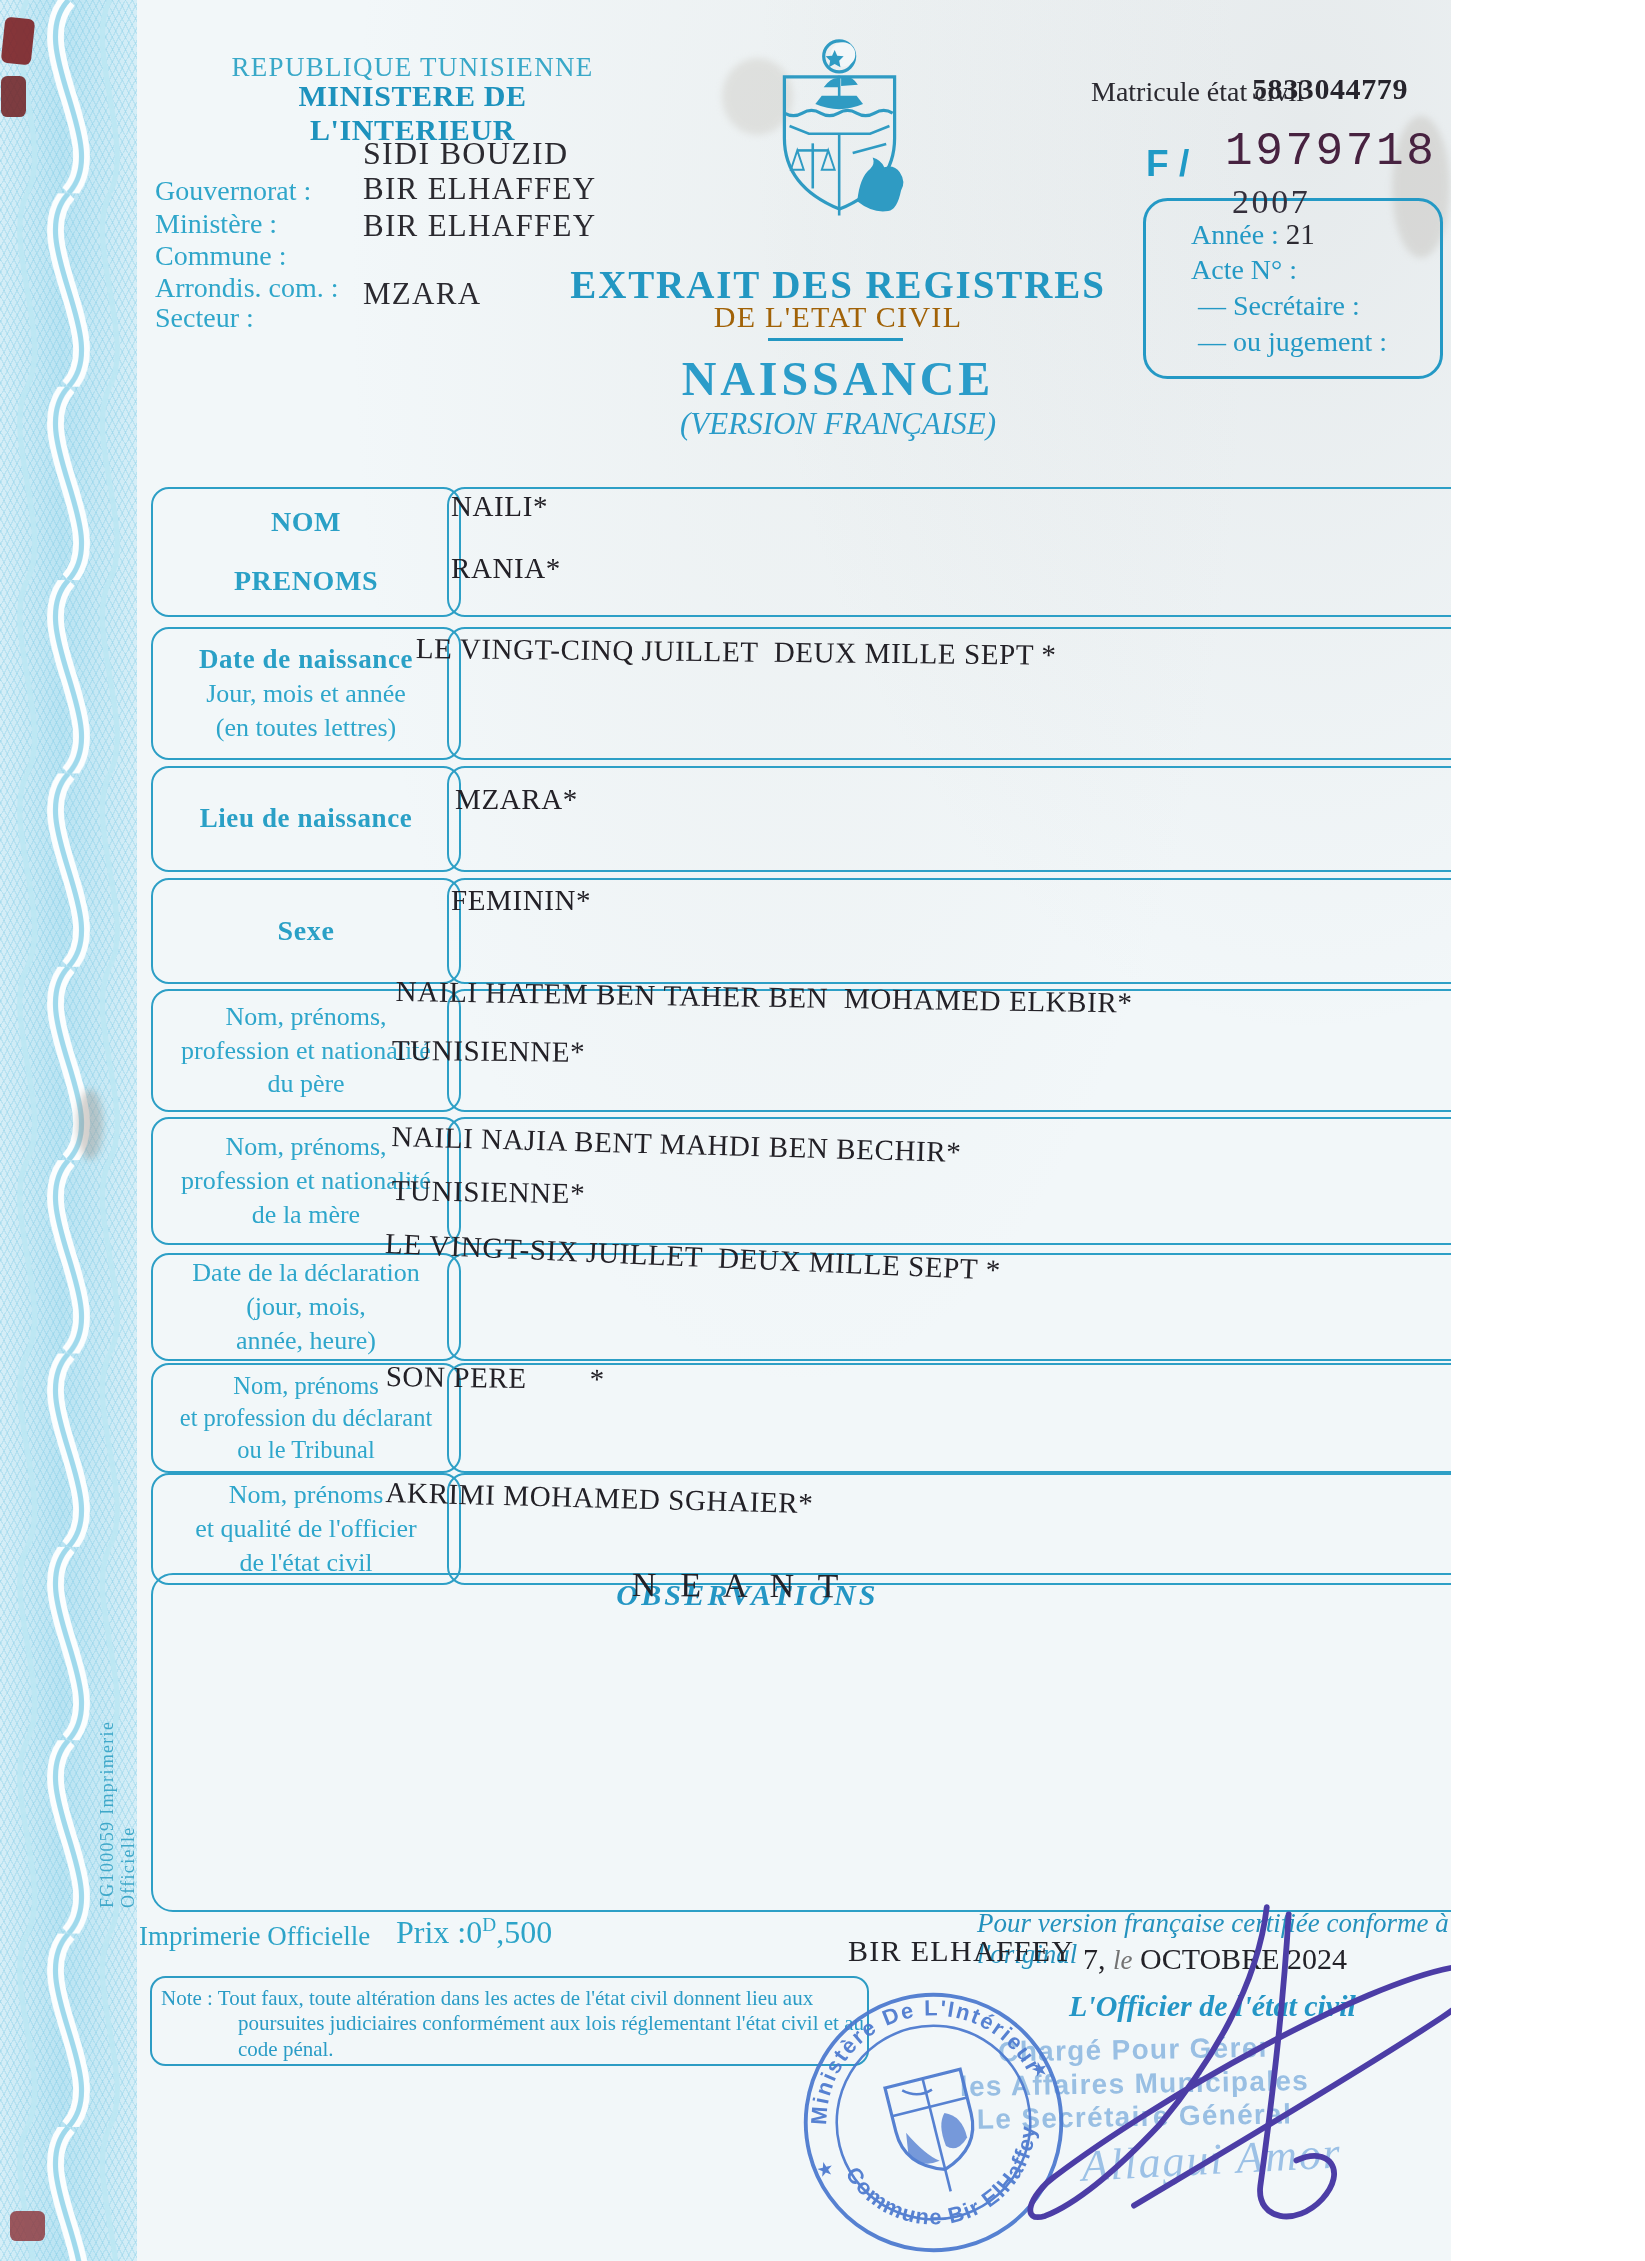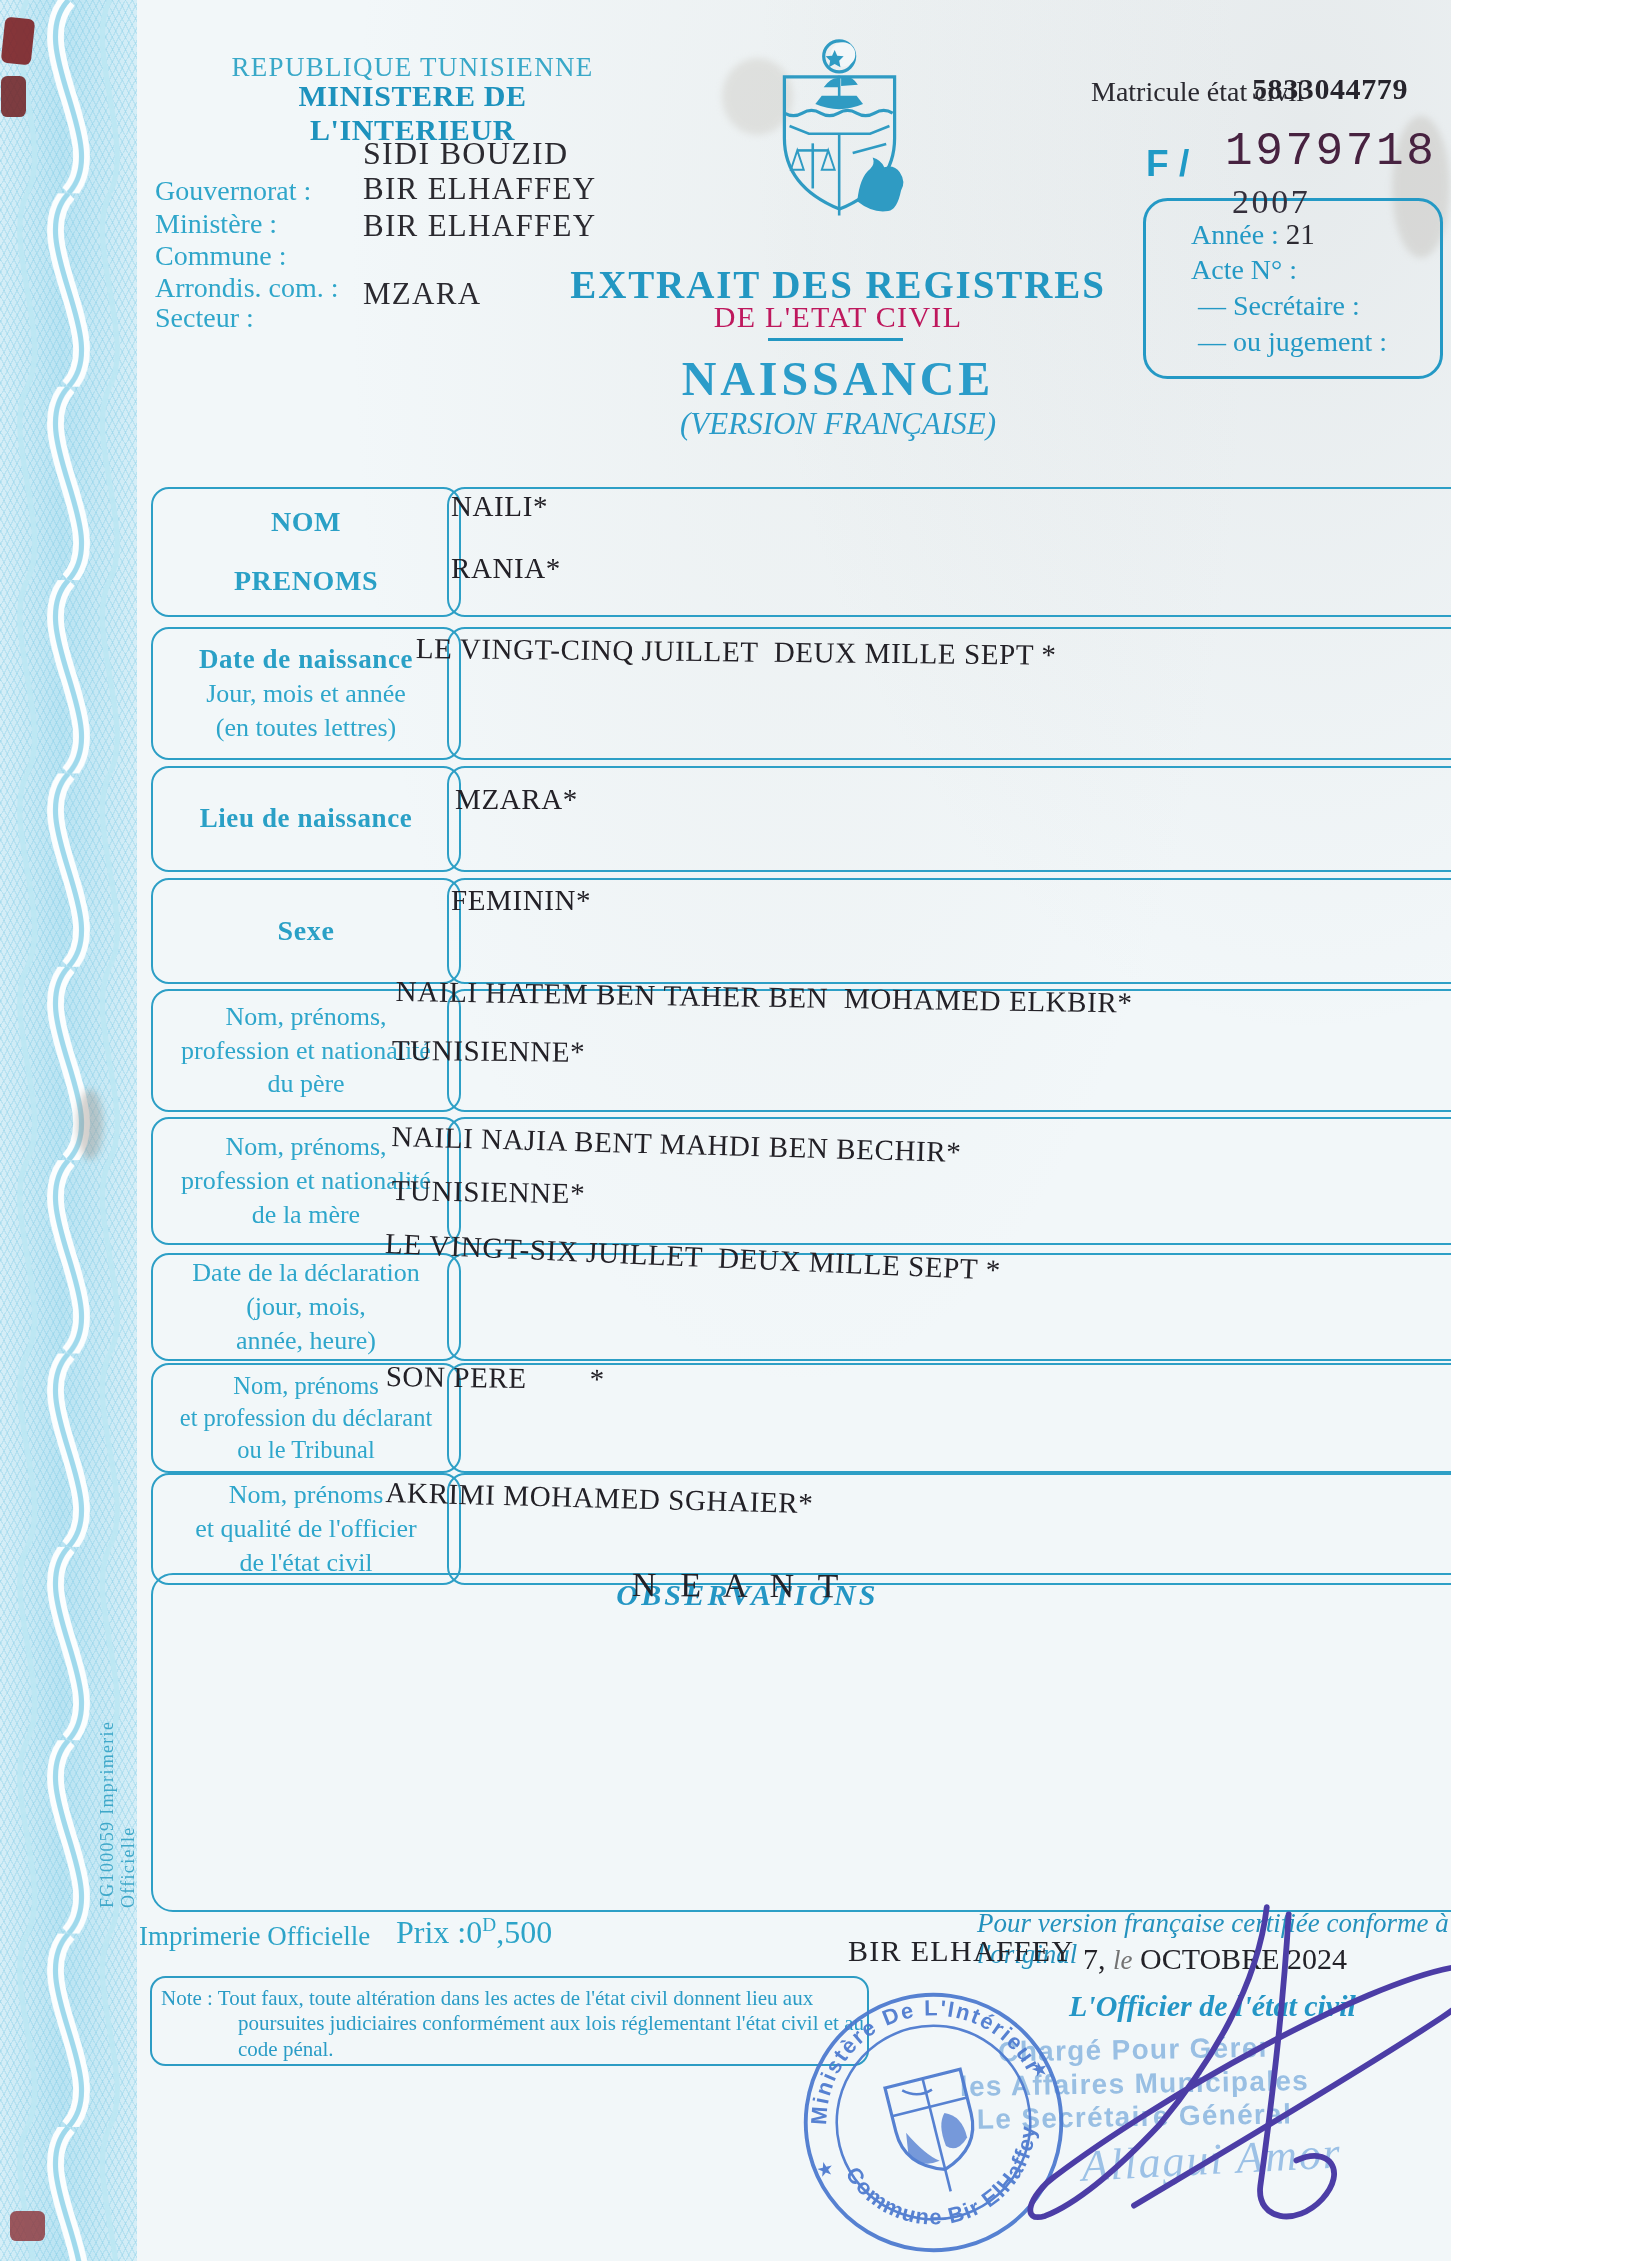--- a/index.html
+++ b/index.html
@@ -29,21 +29,21 @@
   .matricule-value{left:1252px;top:72px;font-size:30px;font-weight:bold;letter-spacing:0.6px;color:#26242c;}
   .series-prefix{left:1146px;top:143px;font-size:37px;font-weight:bold;color:#1f9ac6;font-family:"Liberation Sans",sans-serif;}
   .series-number{left:1225px;top:126px;font-size:46px;letter-spacing:2.6px;color:#472240;font-family:"Liberation Mono",monospace;z-index:3;}
   .series-year{left:1232px;top:183px;font-size:34px;letter-spacing:2.6px;color:#35303c;z-index:3;}
   .acte-box{left:1143px;top:198px;width:294px;height:175px;border:3.2px solid #2499c5;border-radius:24.5px;z-index:1;}
   .acte-line{left:1191px;font-size:28px;color:#2499c5;}
   .acte-line .dark{color:#2c2a31;font-size:29px;}
   .acte-indent{left:1198px;}
   
   .title1{left:548px;top:262px;width:580px;text-align:center;font-size:39px;font-weight:bold;letter-spacing:1.9px;color:#2397c2;}
-  .title2{left:548px;top:300px;width:580px;text-align:center;font-size:30px;color:#be185d;letter-spacing:1.3px;}
+  .title2{left:548px;top:300px;width:580px;text-align:center;font-size:30px;color:#a16207;letter-spacing:1.3px;}
   .title-rule{left:768px;top:338px;width:135px;height:3.2px;background:#2397c2;}
   .title3{left:548px;top:351px;width:580px;text-align:center;font-size:48px;font-weight:bold;letter-spacing:3.9px;color:#2b9cc9;}
   .title4{left:548px;top:406px;width:580px;text-align:center;font-size:31px;font-style:italic;color:#2b9cc9;}
   
   .lbox{left:151px;width:306px;border:2.6px solid #2d9fc6;border-radius:18px;
         display:flex;flex-direction:column;justify-content:center;align-items:center;text-align:center;
         color:#2ea6cb;font-size:26px;line-height:1.3;}
   .vbox{left:447px;width:1081px;border:2.6px solid #2d9fc6;border-radius:18px;}
   .r1{top:487px;height:126px;} .r2{top:627px;height:129px;}
   .r3{top:766px;height:102px;} .r4{top:878px;height:102px;}

